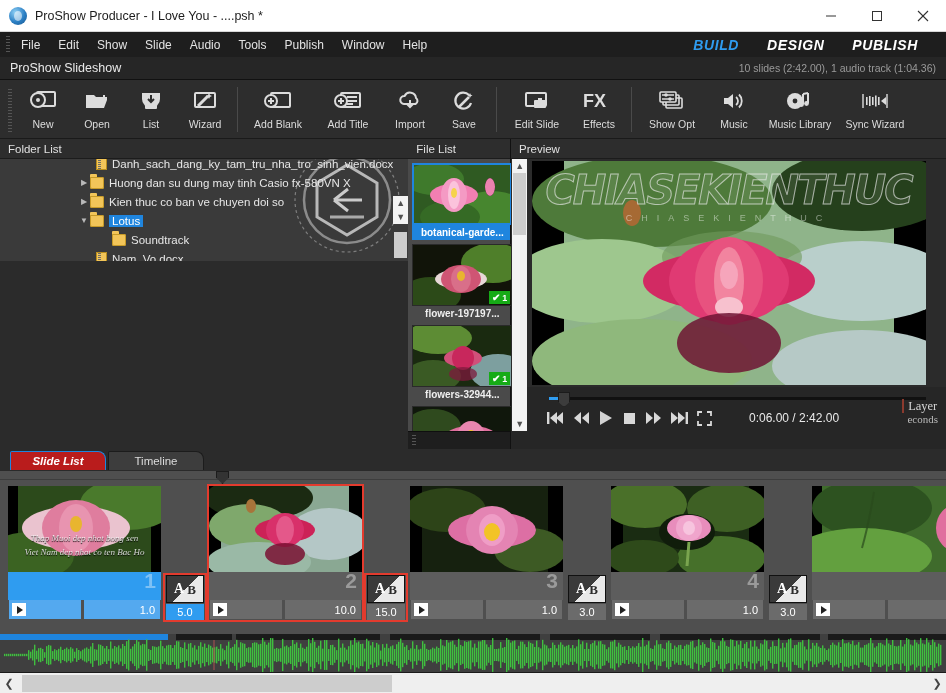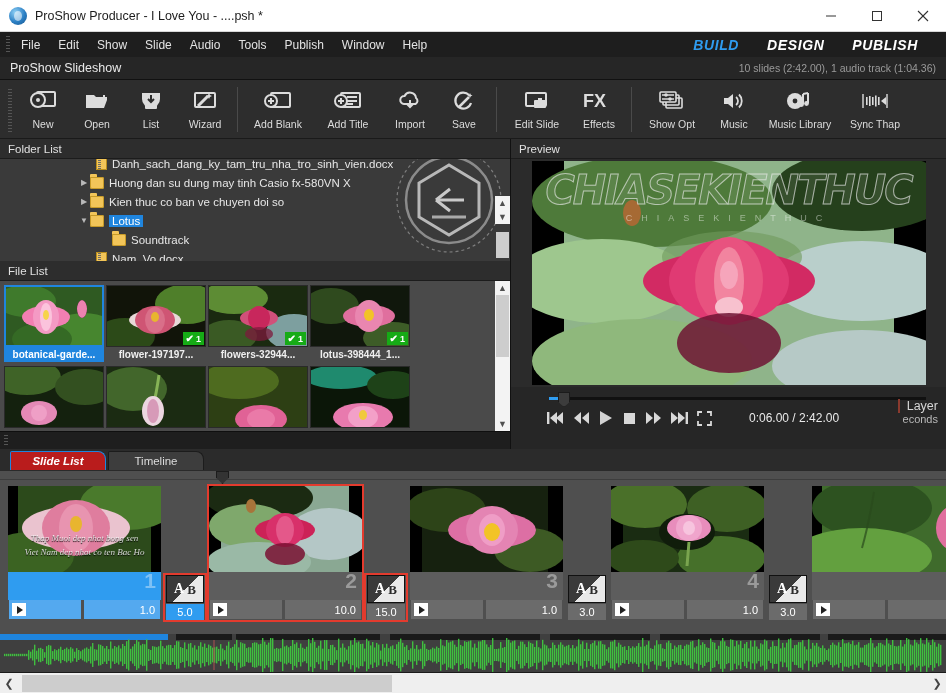--- a/index.html
+++ b/index.html
@@ -81,21 +81,21 @@
   .tb-sep { width:1px; align-self:stretch; background:#4a4a4a; margin: 3px 5px 6px 5px; }
   .grip {
     width:4px; height:44px; align-self:center; margin-right:4px;
     background: repeating-linear-gradient(to bottom, #555 0 1px, transparent 1px 3px);
   }
 
   
   .main {
     flex: 1; display:flex; min-height:0; background:#2b2b2b;
   }
-  .left-col { width: 510px; display:flex; flex-direction:column; flex:none; }
+  .left-col { width: 510px; display:flex; flex-direction:row; flex:none; }
   .right-col { flex:1; display:flex; flex-direction:column; border-left:1px solid #111; }
 
   .panel-head {
     height: 20px; background:#2d2d2d; display:flex; align-items:center;
     padding-left:8px; font-size:11.5px; color:#e0e0e0; border-bottom:1px solid #1c1c1c;
     flex:none;
   }
 
   
   .folder-panel { height: 122px; display:flex; flex-direction:column; flex:none; background:#3a3a3a;}
@@ -198,21 +198,21 @@
   .seek-done { position:absolute; left:24px; top:4px; width:13px; height:3px; background:#2f9cf0; }
   .seek-head {
     position:absolute; left:33px; top:-1px; width:12px; height:15px; background:#3c3c3c;
     border:1px solid #1b1b1b;
     clip-path: polygon(0 0, 100% 0, 100% 65%, 50% 100%, 0 65%);
   }
   .transport { display:flex; align-items:center; gap:9px; padding-left:22px; }
   .tp-btn { color:#d8d8d8; display:flex; align-items:center; }
   .time-text { font-size:12px; color:#e9e9e9; margin-left:28px; }
   .layer-overlay {
-    position:absolute; right:8px; top:12px; text-align:right; line-height:1.15;
+    position:absolute; right:8px; top:12px; text-align:center; line-height:1.15;font-family:Liberation Serif, serif;
   }
   .layer-overlay .l1 { font-size:12.5px; color:#d6d6d6; border-left:2px solid #8b3a2e; padding-left:3px;}
   .layer-overlay .l2 { font-size:11px; color:#b9b9b9; padding-left:5px;}
 
   
   .tabsbar {
     height:21px; background:#2b2b2b; display:flex; align-items:flex-end;
     padding-left:10px; flex:none;
   }
   .tab {
@@ -512,21 +512,21 @@
             <g fill="#dcdcdc">
               <rect x="6" y="7" width="1.6" height="8"></rect>
               <rect x="9" y="6" width="1.6" height="10"></rect>
               <rect x="12" y="7" width="1.6" height="8"></rect>
               <rect x="15" y="5.5" width="1.6" height="11"></rect>
               <rect x="18" y="7" width="1.6" height="8"></rect>
             </g>
             <path d="M21 11l5-4v8z" fill="#dcdcdc"></path>
           </svg>
       </div>
-      <div class="tb-label">Sync Thap</div>
+      <div class="tb-label">Sync Wizard</div>
     </div>
   </div>
 
   <div class="main">
 
     <div class="left-col">
 
       <div class="folder-panel">
         <div class="panel-head">Folder List</div>
         <div class="folder-body">

